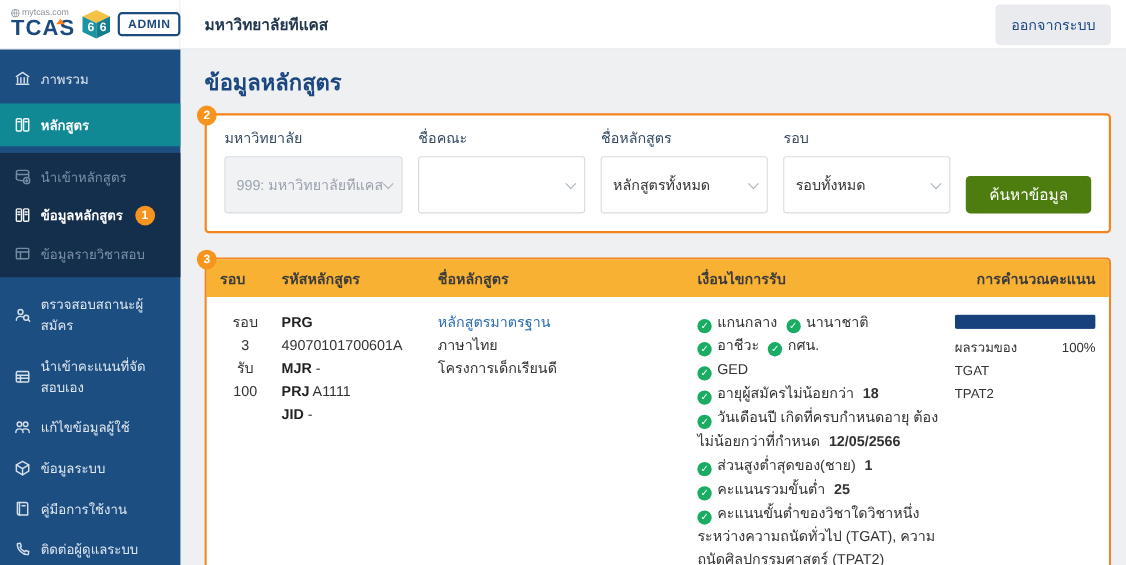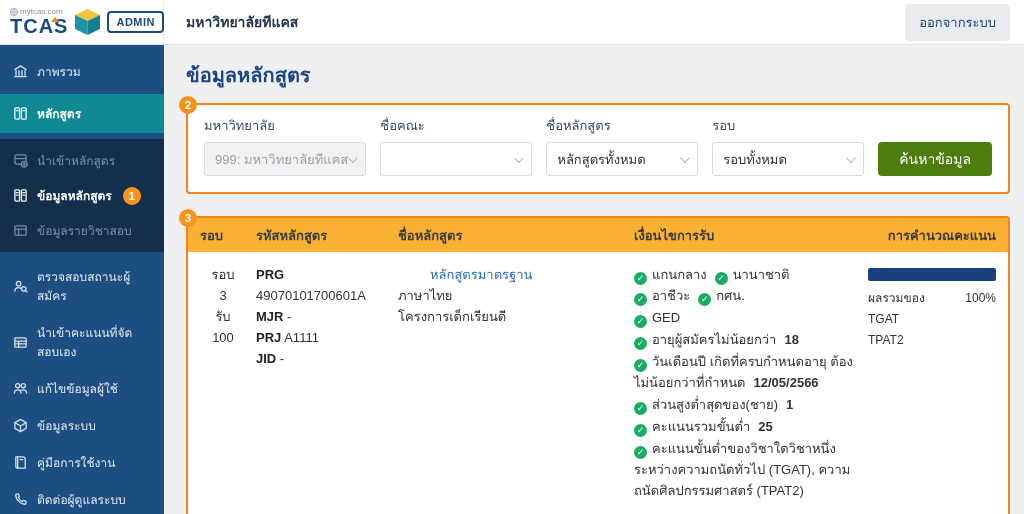--- a/index.html
+++ b/index.html
@@ -8,21 +8,21 @@
   .topbar { height:45px; background:#fff; display:flex; align-items:stretch;
     border-bottom:1px solid #e2e5e9; }
   .logo-area { width:164px; flex:0 0 164px; display:flex; align-items:center;
     padding-left:10px; border-right:1px solid #eceef0; gap:6px; }
   .logo-stack { display:flex; flex-direction:column; line-height:1; }
   .logo-site { font-size:8px; color:#8a939c; display:flex; align-items:center; gap:2px; }
   .logo-word { font-size:20px; font-weight:bold; color:#1b4a7e; letter-spacing:1px; position:relative; }
   .logo-word::after { content:""; position:absolute; top:1px; right:9px; width:0; height:0;
     border-left:4px solid transparent; border-right:4px solid transparent; border-bottom:5px solid #f5841f; }
   .cube { position:relative; width:27px; height:28px; }
-  .cube-digits { position:absolute; left:0; top:24px; width:100%; text-align:center;
+  .cube-digits { position:absolute; left:0; top:11px; width:100%; text-align:center;
     color:#fff; font-size:11px; font-weight:bold; letter-spacing:5px; text-indent:5px; }
   .admin-badge { border:2px solid #1b4a7e; color:#1b4a7e; font-weight:bold; font-size:11px;
     border-radius:4px; padding:3px 7px; letter-spacing:.5px; }
   .topbar-main { flex:1; display:flex; align-items:center; padding:0 14px 0 22px; }
   .univ-name { font-weight:bold; font-size:14px; color:#22374e; }
   .topbar-right { margin-left:auto; display:flex; align-items:center; gap:16px; }
   .user-name { font-size:13px; color:#1b4680; }
   .logout-btn { background:#e9ebef; border:none; border-radius:4px; padding:8px 14px;
     font-size:13px; color:#1b4680; font-family:inherit; cursor:pointer; }
 
@@ -50,39 +50,39 @@
   .anno-panel { position:relative; border:2px solid #f5841f; border-radius:4px; background:#fff; }
   .anno-badge { position:absolute; top:-9px; left:-9px; width:18px; height:18px; border-radius:50%;
     background:#f7941d; color:#fff; font-size:11px; font-weight:bold; display:flex;
     align-items:center; justify-content:center; z-index:3; }
 
   .search-panel { padding:10px 16px 16px; }
   .search-title { font-size:15px; font-weight:bold; color:#1b4680; margin-bottom:10px; }
   .fields-row { display:flex; gap:14px; align-items:flex-end; }
   .field { flex:0 0 152px; }
   .field-label { font-size:13px; color:#344a63; margin-bottom:6px; }
-  .select { height:34px; border:1px solid #d8dce2; border-radius:3px; background:#fff;
+  .select { height:52px; border:1px solid #d8dce2; border-radius:3px; background:#fff;
     display:flex; align-items:center; padding:0 10px; font-size:13px; color:#333; cursor:pointer; }
   .select .val { flex:1; white-space:nowrap; overflow:hidden; text-overflow:ellipsis; }
   .select.disabled { background:#f1f2f4; color:#9aa3ad; cursor:default; }
   .chev { width:7px; height:7px; border-right:1.5px solid #aab2bd; border-bottom:1.5px solid #aab2bd;
     transform:rotate(45deg) translateY(-2px); flex:0 0 7px; }
   .search-btn { flex:1; height:34px; background:#4d7c0f; color:#fff; border:none; border-radius:4px;
     font-size:14px; font-family:Liberation Serif, serif; cursor:pointer; }
 
   .table-panel { margin-top:22px; }
   .tgrid { display:grid; grid-template-columns:46px 132px 226px 1fr 128px; gap:10px; padding:0 12px; }
   .thead { background:#f8b133; height:34px; align-items:center; font-size:13px; font-weight:bold;
     color:#3b3b3b; border-radius:1px; }
   .th-right { text-align:right; }
   .trow { background:#fff; padding:12px 12px 14px; font-size:13px; color:#333; line-height:21px; }
   .round-cell { text-align:center; }
   .code-key { font-weight:bold; color:#222; }
   .name-line { color:#333; }
-  .name-line.link { color:#2c6cb3; cursor:pointer;margin-left:32px; }
+  .name-line.link { color:#2c6cb3; cursor:pointer; }
   .cond-line { margin-bottom:1px; }
   .cond-part { margin-right:8px; white-space:nowrap; }
   .cond-part:last-child { margin-right:0; }
   .cond-part.wrap { white-space:normal; }
   .check-ic { display:inline-flex; width:13px; height:13px; border-radius:50%; background:#19ac62;
     color:#fff; font-size:9px; align-items:center; justify-content:center; margin-right:5px;
     vertical-align:-2px; }
   .bold-val { font-weight:bold; }
   .score-cell { font-size:12px; }
   .score-bar { display:flex; height:13px; border-radius:2px; overflow:hidden; margin:4px 0 7px; }

